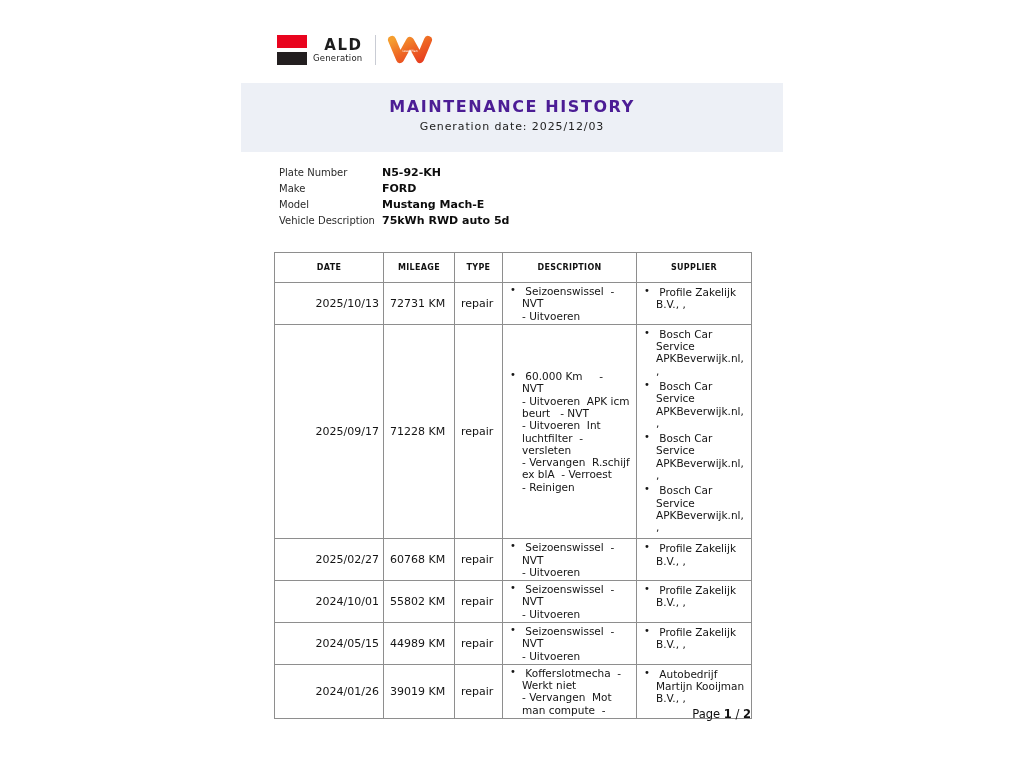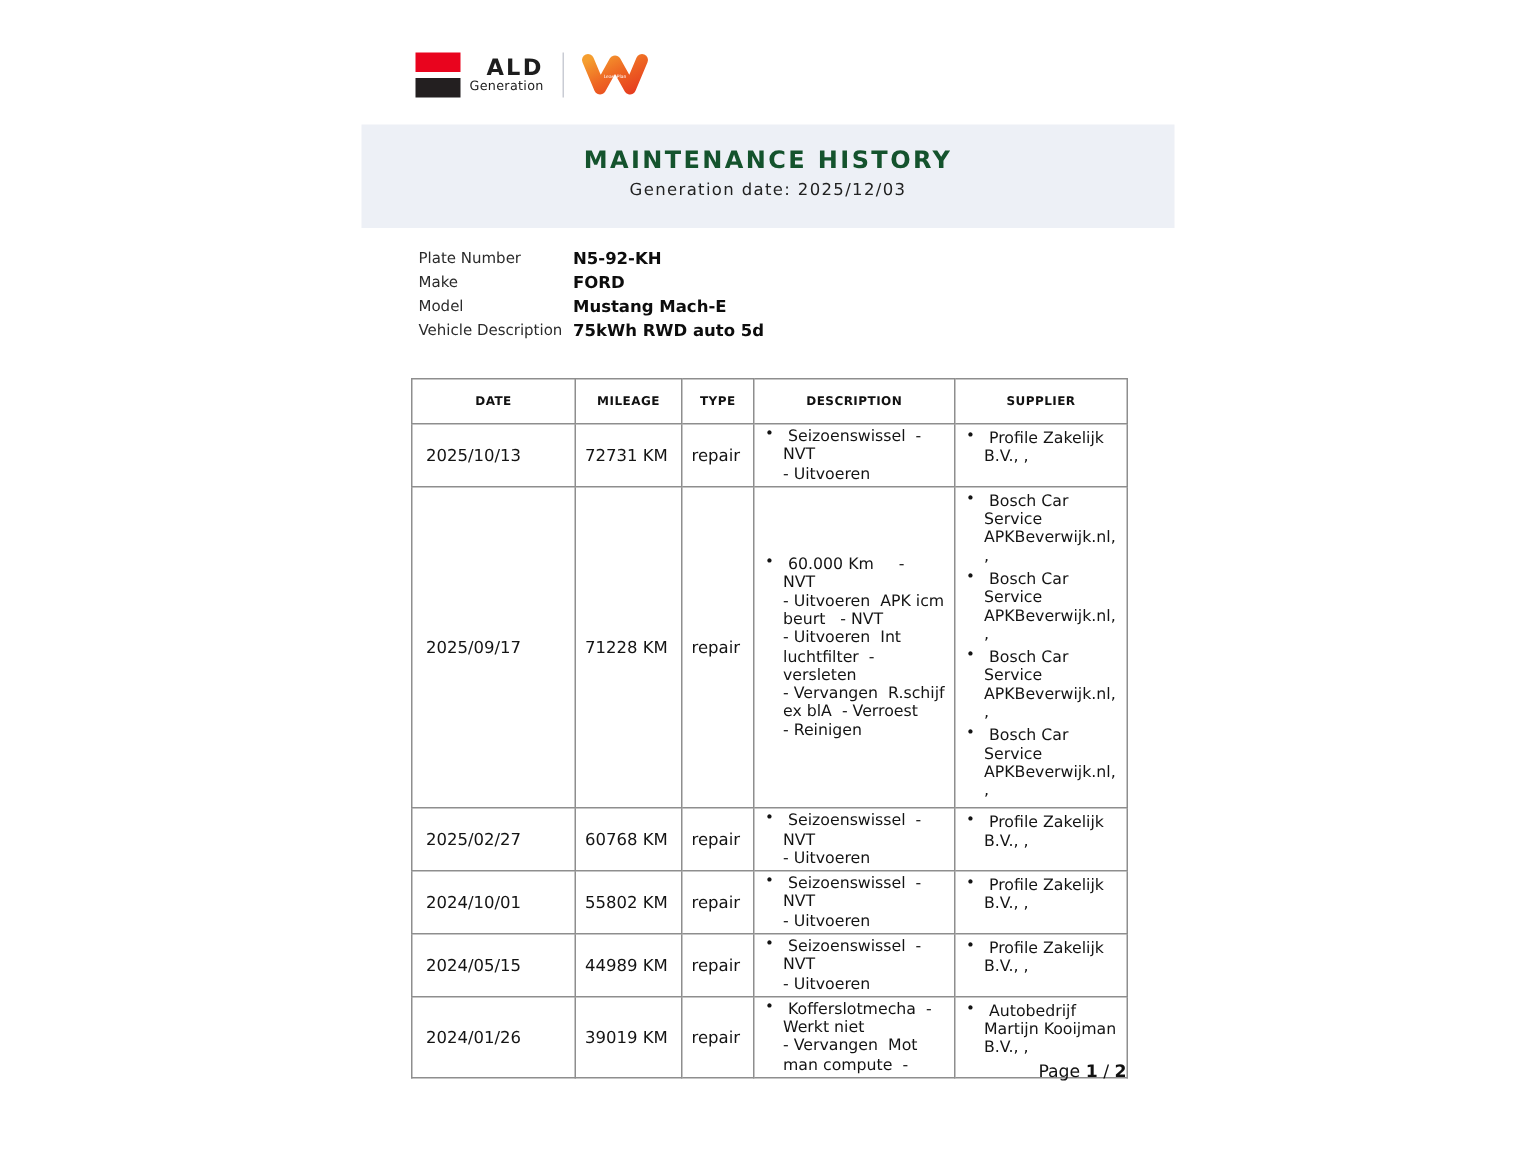--- a/index.html
+++ b/index.html
@@ -28,41 +28,41 @@
   .ald-name{font-size:15px;font-weight:bold;letter-spacing:1.5px;color:#1d1d1d;}
   .ald-sub{font-size:8.5px;color:#1d1d1d;margin-top:1px;letter-spacing:0.2px;}
   .logo-divider{width:1px;height:30px;background:#c9ccd4;margin:0 11px 0 13px;}
   .partner-logo{display:block;}
 
   
   .title-band{
     position:absolute;left:241px;top:83px;width:542px;height:69px;
     background:var(--band-bg);text-align:center;padding-top:14px;
   }
-  .doc-title{font-size:16px;font-weight:bold;letter-spacing:1.6px;color:#14532d;}
+  .doc-title{font-size:16px;font-weight:bold;letter-spacing:1.6px;color:#4c1d95;}
   .doc-subtitle{font-size:11px;letter-spacing:0.9px;color:#222;margin-top:4px;}
 
   
   .vehicle-info{position:absolute;left:279px;top:164px;}
   .info-row{display:flex;align-items:center;height:16px;}
   .info-label{width:103px;font-size:10px;color:#2b2b2b;}
   .info-value{font-size:11px;font-weight:bold;color:#0d0d0d;}
 
   
   .maint-table{
     position:absolute;left:274px;top:252px;width:477px;
     border-collapse:collapse;table-layout:fixed;
   }
   .maint-table th,.maint-table td{border:1px solid var(--table-border);}
   .maint-table th{
     height:30px;font-size:8px;font-weight:bold;text-align:center;
     letter-spacing:0.3px;color:#111;text-transform:uppercase;
   }
   .maint-table td{font-size:11px;vertical-align:middle;padding:2px 4px;color:#141414;}
-  .c-date{padding-left:9px !important;}
+  .c-date{padding-left:9px !important;text-align:right;}
   .c-mileage{padding-left:6px !important;}
   .c-type{padding-left:6px !important;}
   .c-desc,.c-supp{font-size:10.5px !important;line-height:1.17;}
   .c-supp{vertical-align:top !important;padding-top:3px !important;}
   .maint-table tbody tr:nth-child(1){height:40px;}
   .maint-table tbody tr:nth-child(2){height:213px;}
   .maint-table tbody tr:nth-child(3){height:38px;}
   .maint-table tbody tr:nth-child(4){height:38px;}
   .maint-table tbody tr:nth-child(5){height:38px;}
   .maint-table tbody tr:nth-child(6){height:48px;}

